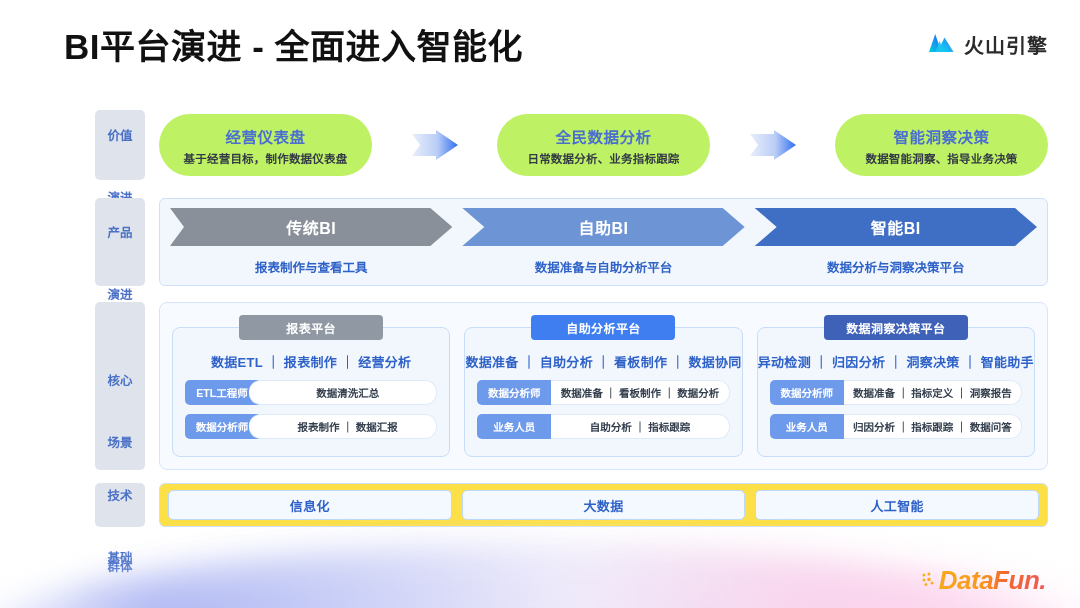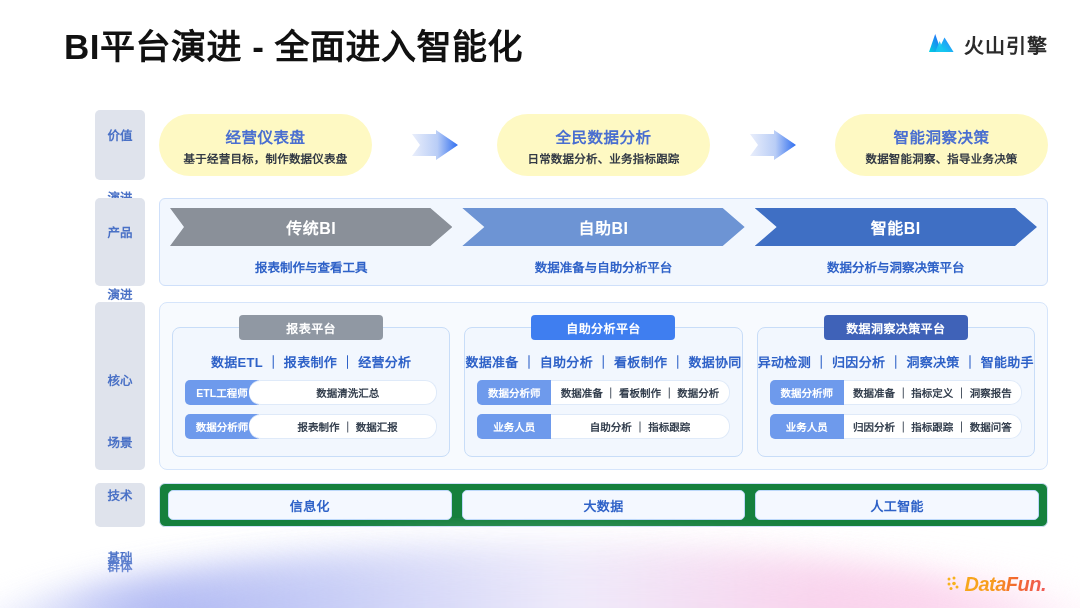--- a/index.html
+++ b/index.html
@@ -42,21 +42,21 @@
     display:flex;flex-direction:column;align-items:center;justify-content:center;
     color:#4a71c6;font-size:12.5px;font-weight:bold;line-height:1.35;text-align:center;
   }
   .rowlabel .ln{display:block;margin-top:45px;}
   .rowbody{flex:1 1 auto;margin-left:14px;display:flex;}
 
   
   #row-value{top:110px;height:70px;}
   #row-value .rowbody{align-items:center;gap:0;}
   .vpill{
-    flex:0 0 213px;height:62px;border-radius:31px;background:#fef9c3;
+    flex:0 0 213px;height:62px;border-radius:31px;background:#bef264;
     display:flex;flex-direction:column;align-items:center;justify-content:center;gap:3px;
   }
   .vpill-title{font-size:15.5px;font-weight:bold;color:#4a6fd0;letter-spacing:.5px;}
   .vpill-sub{font-size:11.5px;font-weight:bold;color:#333a45;letter-spacing:.2px;}
   .vgap{flex:1 1 auto;display:flex;align-items:center;justify-content:center;}
   .arrow{width:46px;height:30px;}
 
   
   #row-product{top:198px;height:88px;}
   #row-product .rowbody{
@@ -104,33 +104,33 @@
     flex:1 1 auto;background:#ffffff;border:1px solid #dfeaf9;border-left:none;
     border-radius:0 12px 12px 0;
     display:flex;align-items:center;justify-content:center;
     font-size:10.5px;font-weight:bold;color:#35404f;white-space:nowrap;
   }
   .ccol:first-child .crole-val{border-radius:12px;margin-left:-10px;padding-left:10px;}
 
   
   #row-tech{top:483px;height:44px;}
   #row-tech .rowbody{
-    background:#15803d;border:1px solid #cfe0fa;border-radius:6px;
+    background:#fde047;border:1px solid #cfe0fa;border-radius:6px;
     padding:6px 8px;gap:10px;align-items:stretch;
   }
   .tcard{
     flex:1 1 0;background:#f4f8ff;border:1px solid #bcd8fa;border-radius:5px;
     display:flex;align-items:center;justify-content:center;
     font-size:13px;font-weight:bold;color:#2f62c8;letter-spacing:.4px;
   }
 
   
   .datafun{position:absolute;right:34px;bottom:12px;display:flex;align-items:center;gap:2px;}
   .df-text{
-    font-size:20px;font-weight:bold;font-style:italic;letter-spacing:-.5px;
+    font-size:26px;font-weight:bold;font-style:italic;letter-spacing:-.5px;
     background:linear-gradient(90deg,#f7a81b 0%,#f79a1e 38%,#f2682e 62%,#ef5a57 100%);
     -webkit-background-clip:text;background-clip:text;color:transparent;
   }
 </style>
 </head>
 <body>
 
 <div class="slide">
 
   <div class="title">BI平台演进 - 全面进入智能化</div>

